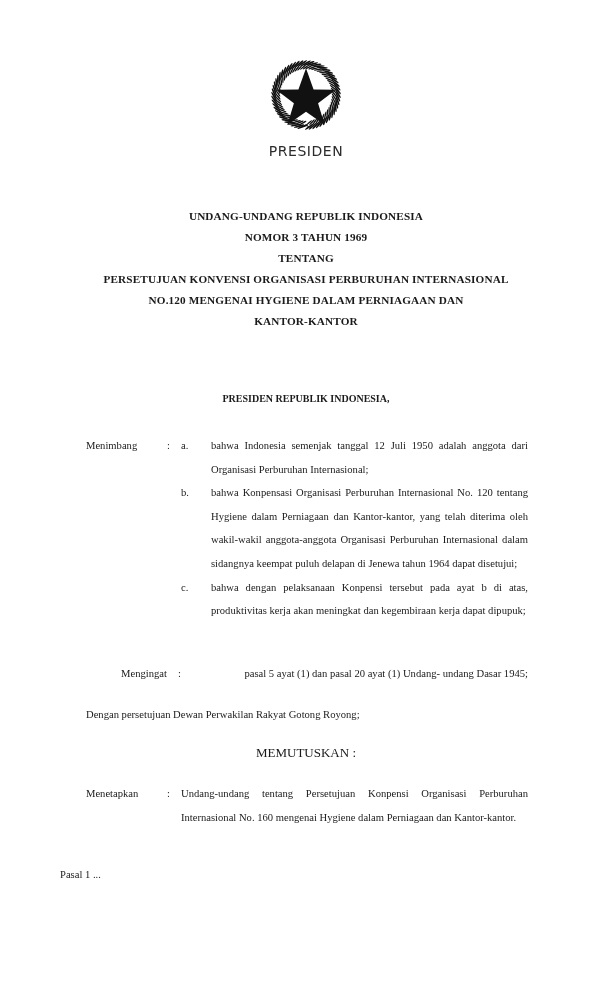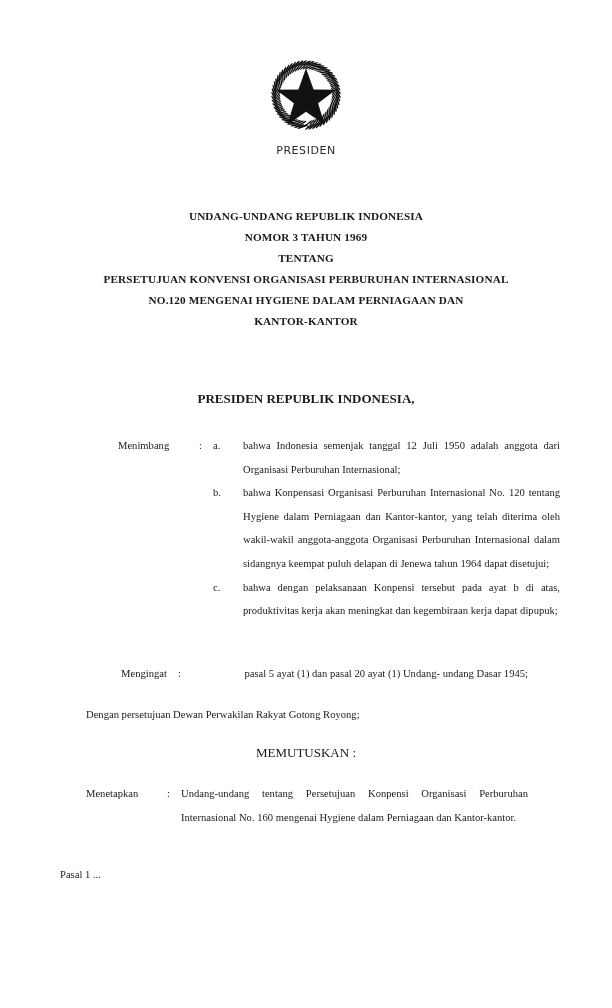--- a/index.html
+++ b/index.html
@@ -34,21 +34,21 @@
   }
   .emblem-svg {
     display: block;
     margin: 0 auto;
     width: 86px;
     height: 86px;
   }
   .emblem-caption {
     margin-top: 6px;
     font-family: "DejaVu Sans", "Liberation Sans", sans-serif;
-    font-size: 11px;
+    font-size: 14px;
     letter-spacing: 0.55px;
     line-height: 14px;
     color: #2b2b2b;
   }
   .emblem-caption div { display: block; }
 
   
   .title-block {
     position: absolute;
     left: 60px;
@@ -75,21 +75,21 @@
     font-size: 11.2px;
     line-height: 18px;
   }
   .institution {
     position: absolute;
     left: 60px;
     top: 390px;
     width: 492px;
     text-align: center;
     font-weight: bold;
-    font-size: 13px;
+    font-size: 10px;
     line-height: 18px;
   }
 
   
   .clause {
     position: absolute;
     display: flex;
     align-items: flex-start;
     font-size: 10.6px;
     line-height: 23.6px;
@@ -116,21 +116,21 @@
     width: 30px;
     flex: 0 0 30px;
     white-space: nowrap;
   }
   .item .text {
     flex: 1 1 auto;
     text-align: justify;
     text-justify: inter-word;
   }
 
-  #clause-menimbang { left: 86px; top: 434px; width: 442px; margin-left: 32px; }
+  #clause-menimbang { left: 86px; top: 434px; width: 442px; }
   #clause-mengingat { left: 86px; top: 662px; width: 442px; text-align: right; }
   #clause-menetapkan { left: 86px; top: 782px; width: 442px; }
 
   #clause-menetapkan .body {
     text-align: justify;
     text-justify: inter-word;
   }
 
   .assent {
     position: absolute;

